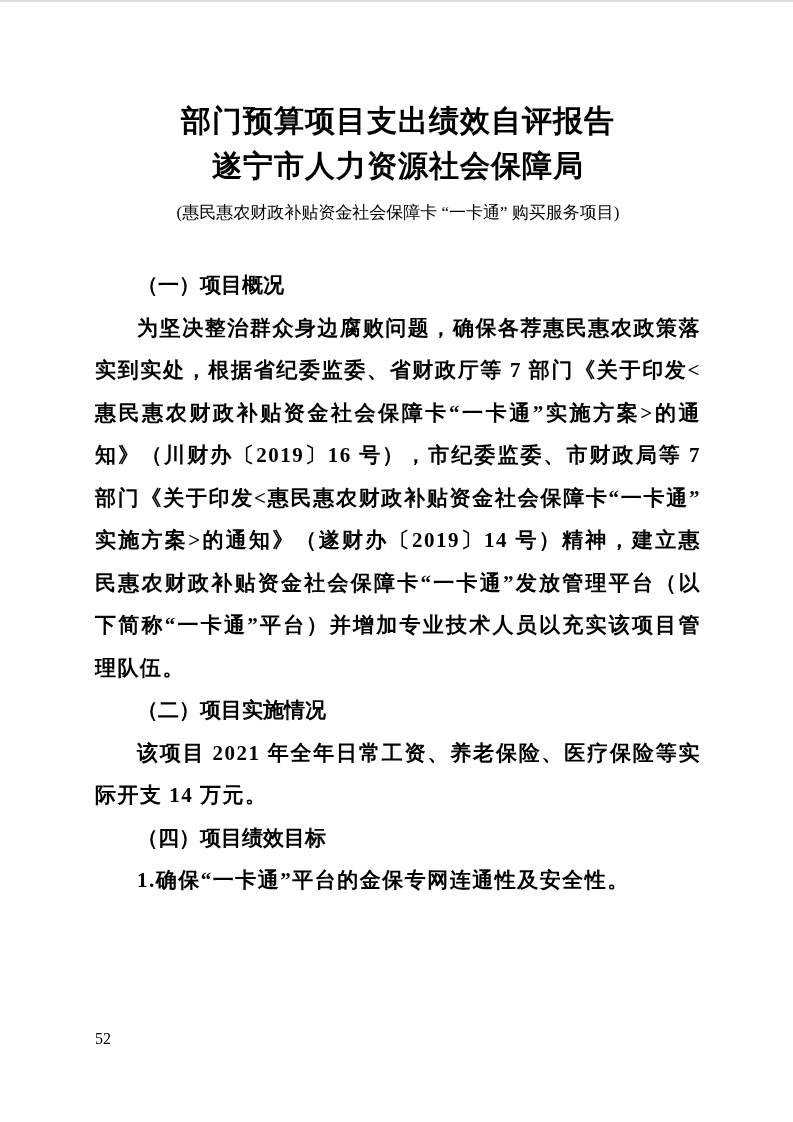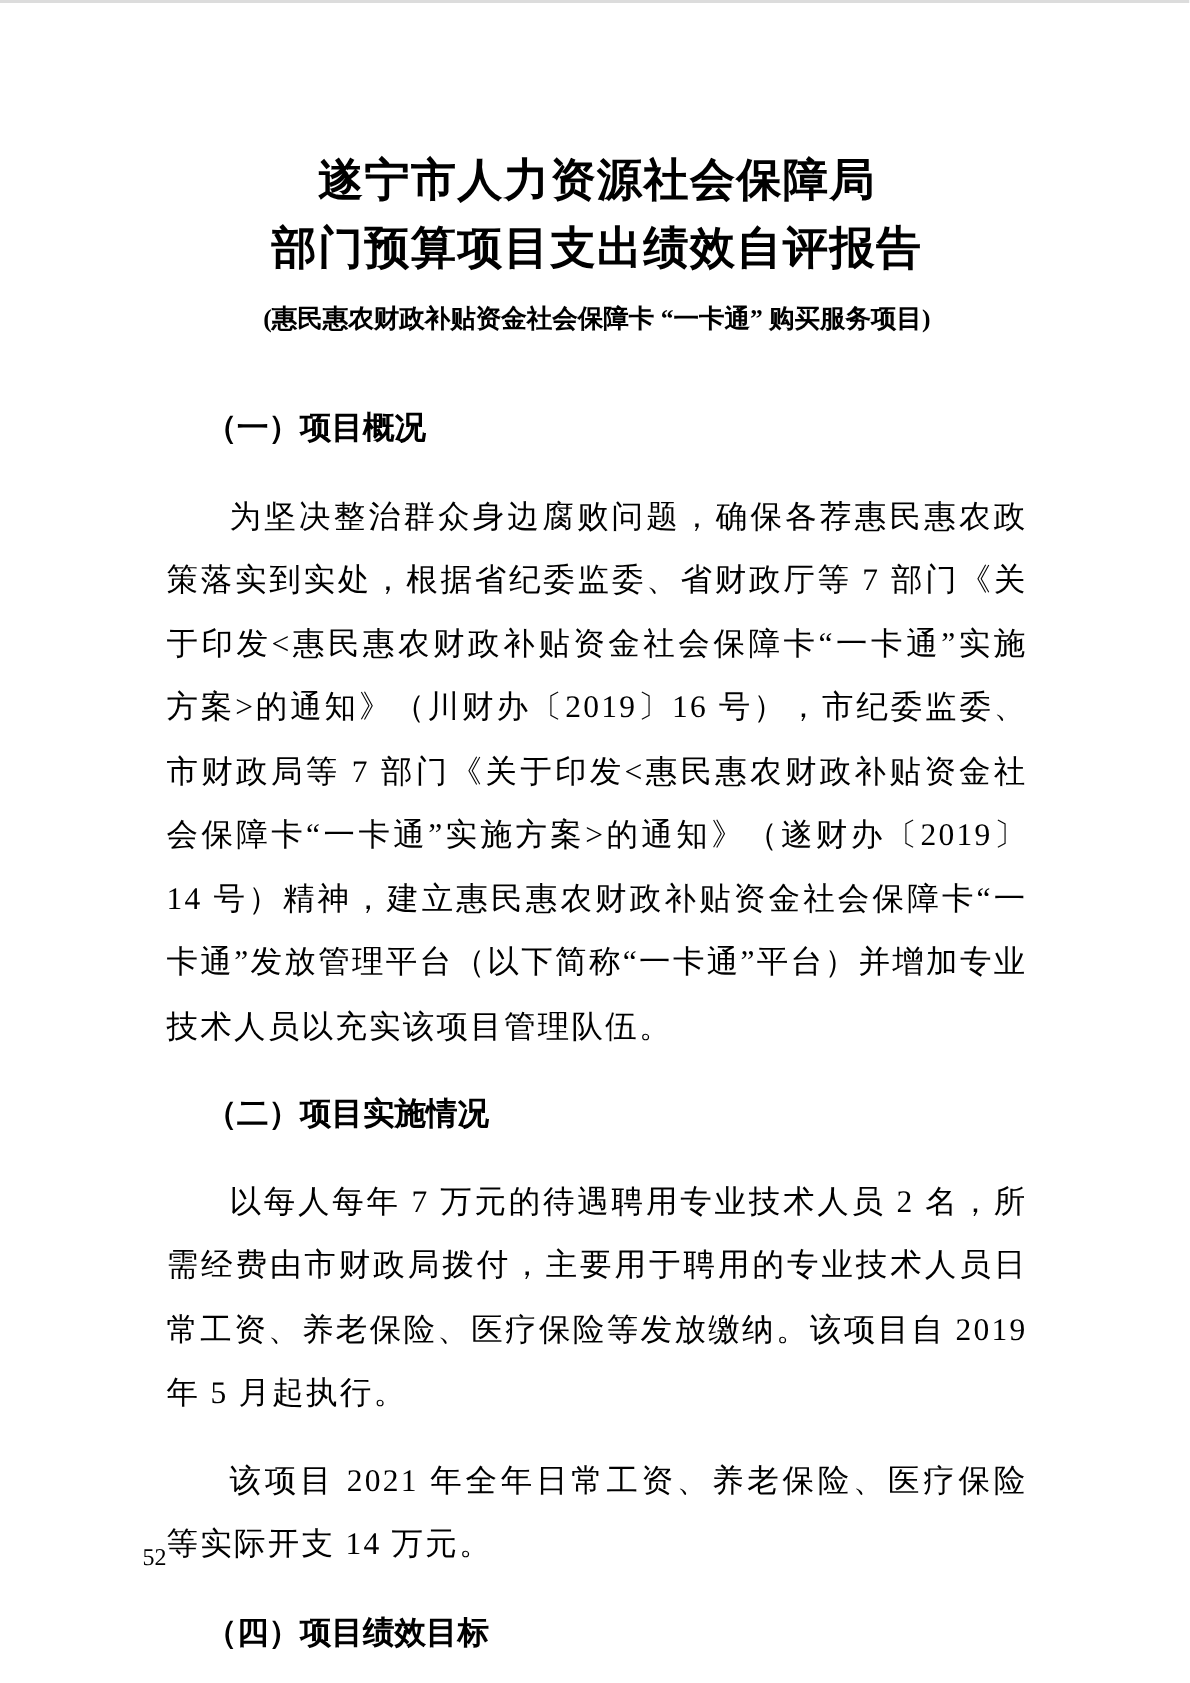--- a/index.html
+++ b/index.html
@@ -26,21 +26,21 @@
   }
   .doc-title {
     text-align: center;
     font-weight: bold;
     font-size: 30px;
     line-height: 45px;
     letter-spacing: 1px;
   }
   .doc-subtitle {
     text-align: center;
-    font-weight: bold;
+    font-weight: normal;
     font-size: 17px;
     line-height: 22px;
     margin-top: 14px;
   }
   .doc-body {
     margin-top: 40px;
     font-size: 21px;
     line-height: 42.5px;
   }
   .h-section {
@@ -48,56 +48,56 @@
     font-weight: bold;
     font-size: 21px;
     text-indent: 2em;
   }
   .h-sub {
     font-weight: bold;
     font-size: 21px;
     text-indent: 2em;
   }
   .para {
-    margin: 16px;
+    margin: 0;
     text-indent: 2em;
     text-align: justify;
     text-align-last: left;
     letter-spacing: 1.5px;
+    font-weight: bold;
   }
   .page-number {
     position: absolute;
     left: 95px;
     top: 1024px;
     font-size: 16px;
     line-height: 26px;
   }
 </style>
 </head>
 <body>
 
 <div class="page">
   <div class="content">
 
     <div class="doc-title">
+      <div>部门预算项目支出绩效自评报告</div>
       <div>遂宁市人力资源社会保障局</div>
-      <div>部门预算项目支出绩效自评报告</div>
     </div>
 
     <div class="doc-subtitle">(惠民惠农财政补贴资金社会保障卡 “一卡通” 购买服务项目)</div>
 
     <div class="doc-body">
 
       <div class="h-sub">（一）项目概况</div>
 
       <p class="para">为坚决整治群众身边腐败问题，确保各荐惠民惠农政策落实到实处，根据省纪委监委、省财政厅等 7 部门《关于印发&lt;惠民惠农财政补贴资金社会保障卡“一卡通”实施方案&gt;的通知》（川财办〔2019〕16 号），市纪委监委、市财政局等 7 部门《关于印发&lt;惠民惠农财政补贴资金社会保障卡“一卡通”实施方案&gt;的通知》（遂财办〔2019〕14 号）精神，建立惠民惠农财政补贴资金社会保障卡“一卡通”发放管理平台（以下简称“一卡通”平台）并增加专业技术人员以充实该项目管理队伍。</p>
 
       <div class="h-sub">（二）项目实施情况</div>
 
-      <p class="para">以每人每年 7 万元的待遇聘用专业技术人员 2 名，所需经费由市财政局拨付，主要用于聘用的专业技术人员日常工资、养老保险、医疗保险等发放缴纳。该项目自 2019 年 5 月起执行。</p>
 
 
       <p class="para">该项目 2021 年全年日常工资、养老保险、医疗保险等实际开支 14 万元。</p>
 
       <div class="h-sub">（四）项目绩效目标</div>
 
       <p class="para">1.确保“一卡通”平台的金保专网连通性及安全性。</p>
     </div>
 
   </div>

